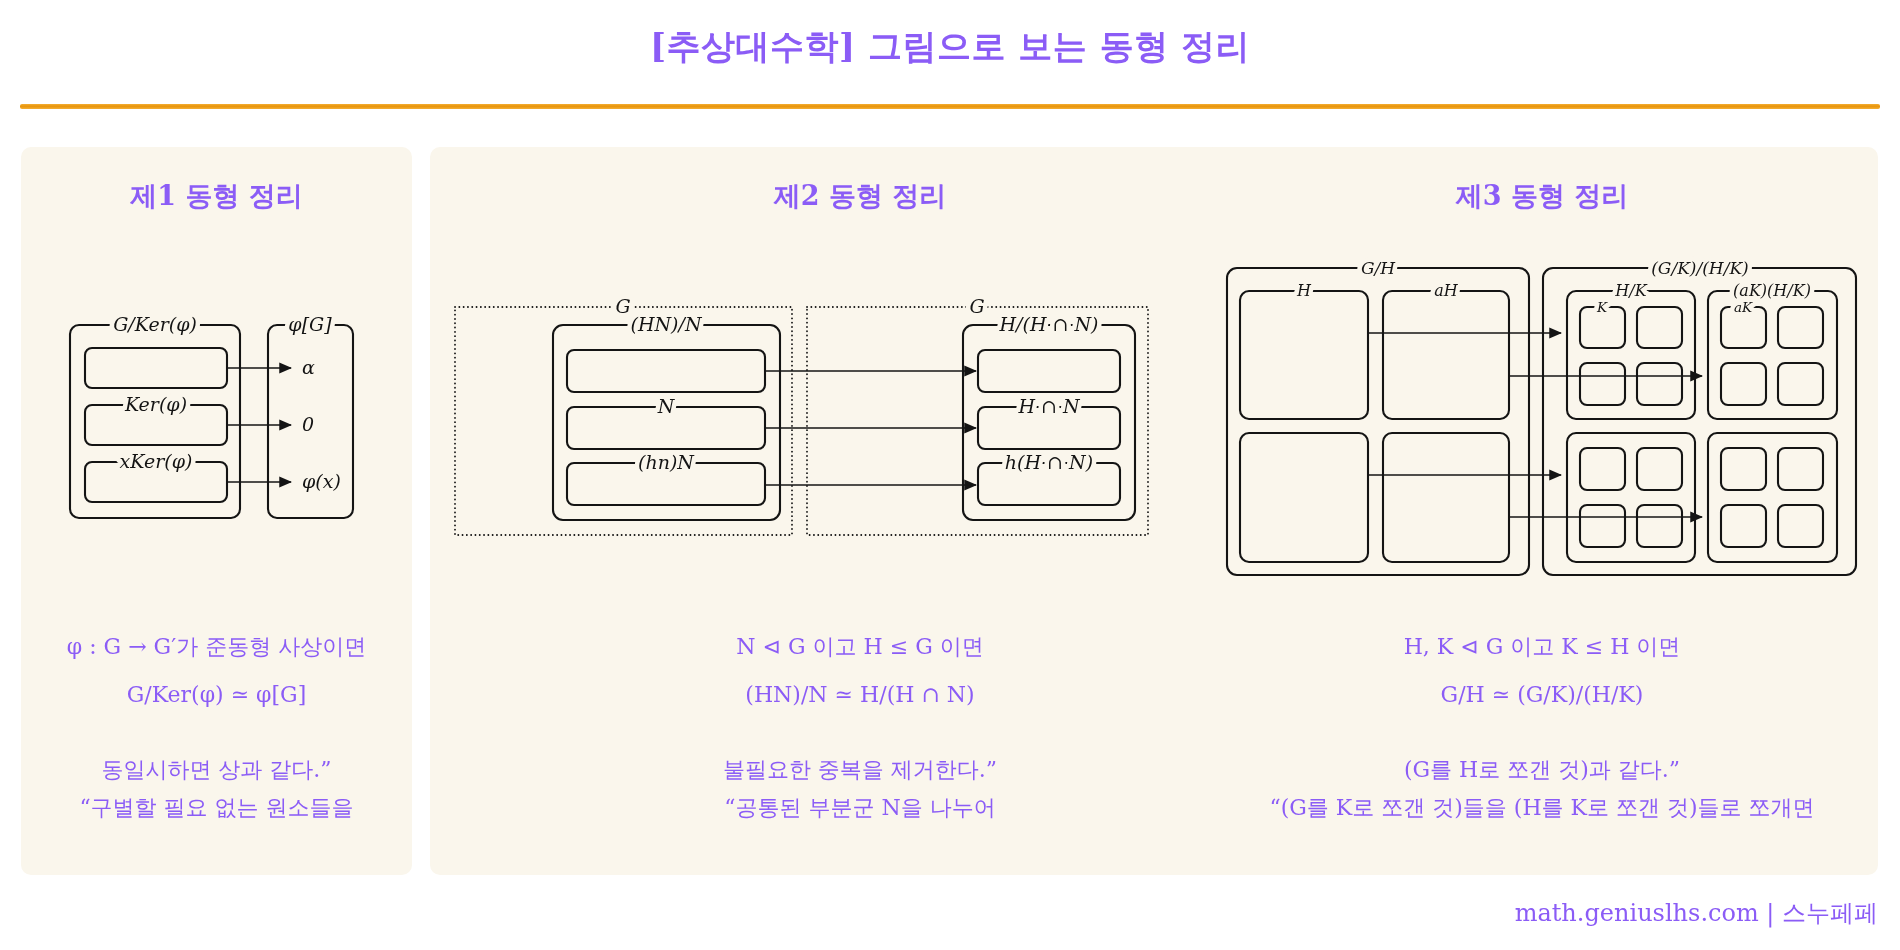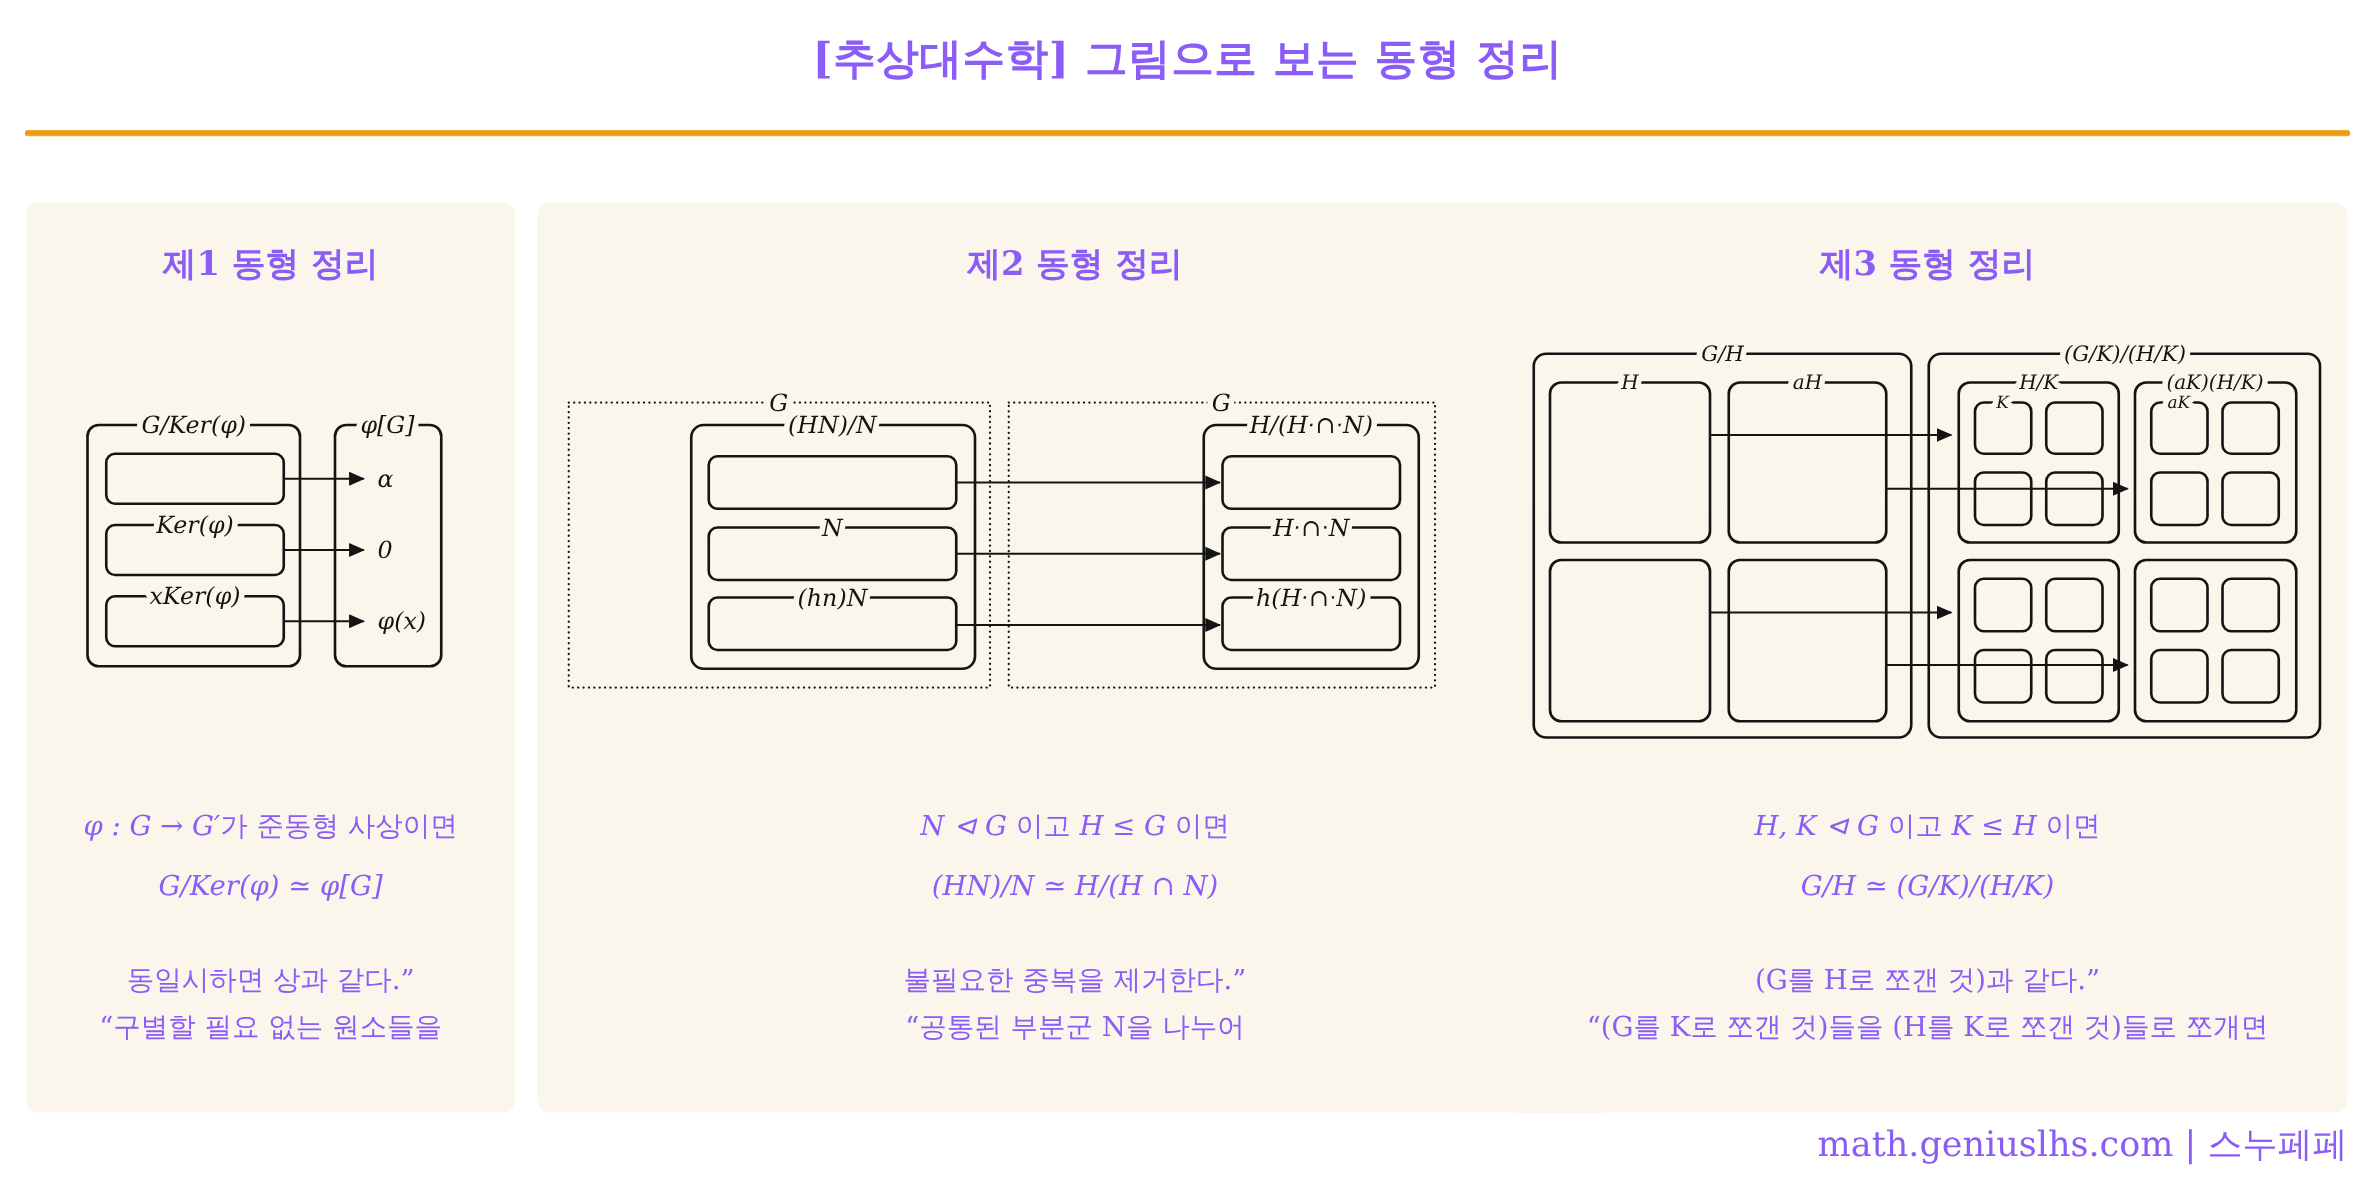--- a/index.html
+++ b/index.html
@@ -2,21 +2,21 @@
 <html><head>
 <meta charset="utf-8">
 <style>
   html,body{margin:0;padding:0;background:#ffffff;}
   .canvas{position:relative;width:1900px;height:950px;background:#ffffff;overflow:hidden;
           font-family:"DejaVu Serif","Liberation Serif",serif;color:#8b5cf6;}
   .main-title{position:absolute;top:24px;left:0;right:0;text-align:center;
               font-size:34px;font-weight:600;letter-spacing:.5px;}
   .rule{position:absolute;left:20px;top:104px;width:1860px;height:5px;
         background:linear-gradient(180deg,#f3ae35 0%,#e8940a 45%,#f3ae35 100%);border-radius:2px;}
-  .panel{position:absolute;top:162px;height:728px;background:#FAF6EC;border-radius:10px;}
+  .panel{position:absolute;top:147px;height:728px;background:#FAF6EC;border-radius:10px;}
   #panel1{left:21px;width:391px;}
   #panel2{left:430px;width:860px;}
   #panel3{left:1206px;width:672px;}
   .panel-title{position:absolute;top:31px;left:0;right:0;text-align:center;
                font-size:27px;font-weight:600;}
   .diagram{position:absolute;}
   #panel1 .diagram{left:0;top:158px;}
   #panel2 .diagram{left:0;top:150px;}
   #panel3 .diagram{left:0;top:106px;}
   .box{fill:none;stroke:#141414;stroke-width:2.1;}
@@ -26,22 +26,22 @@
   .lbl{font-size:19px;font-style:italic;text-anchor:middle;
        paint-order:stroke;stroke:#FAF6EC;stroke-width:9px;stroke-linejoin:round;}
   .lbl.sz17{font-size:17px;}
   .lbl.sz16{font-size:16px;}
   .lbl.sz13{font-size:13.5px;}
   .tgt{font-size:19px;font-style:italic;text-anchor:start;}
   .formulas{position:absolute;left:0;right:0;top:476px;text-align:center;
             font-size:22px;line-height:48px;}
   .quote{position:absolute;left:0;right:0;top:604px;text-align:center;
          font-size:22px;line-height:38px;}
-  .m{font-style:italic;text-align:center;}
-  .footer{position:absolute;top:897px;right:22px;font-size:28px;}
+  .m{text-align:center;}
+  .footer{position:absolute;top:897px;right:22px;font-size:24px;}
 </style>
 </head>
 <body>
 
 <div class="canvas">
 
   <div class="main-title">[추상대수학] 그림으로 보는 동형 정리</div>
   <div class="rule"></div>
 
   <section class="panel" id="panel1">

